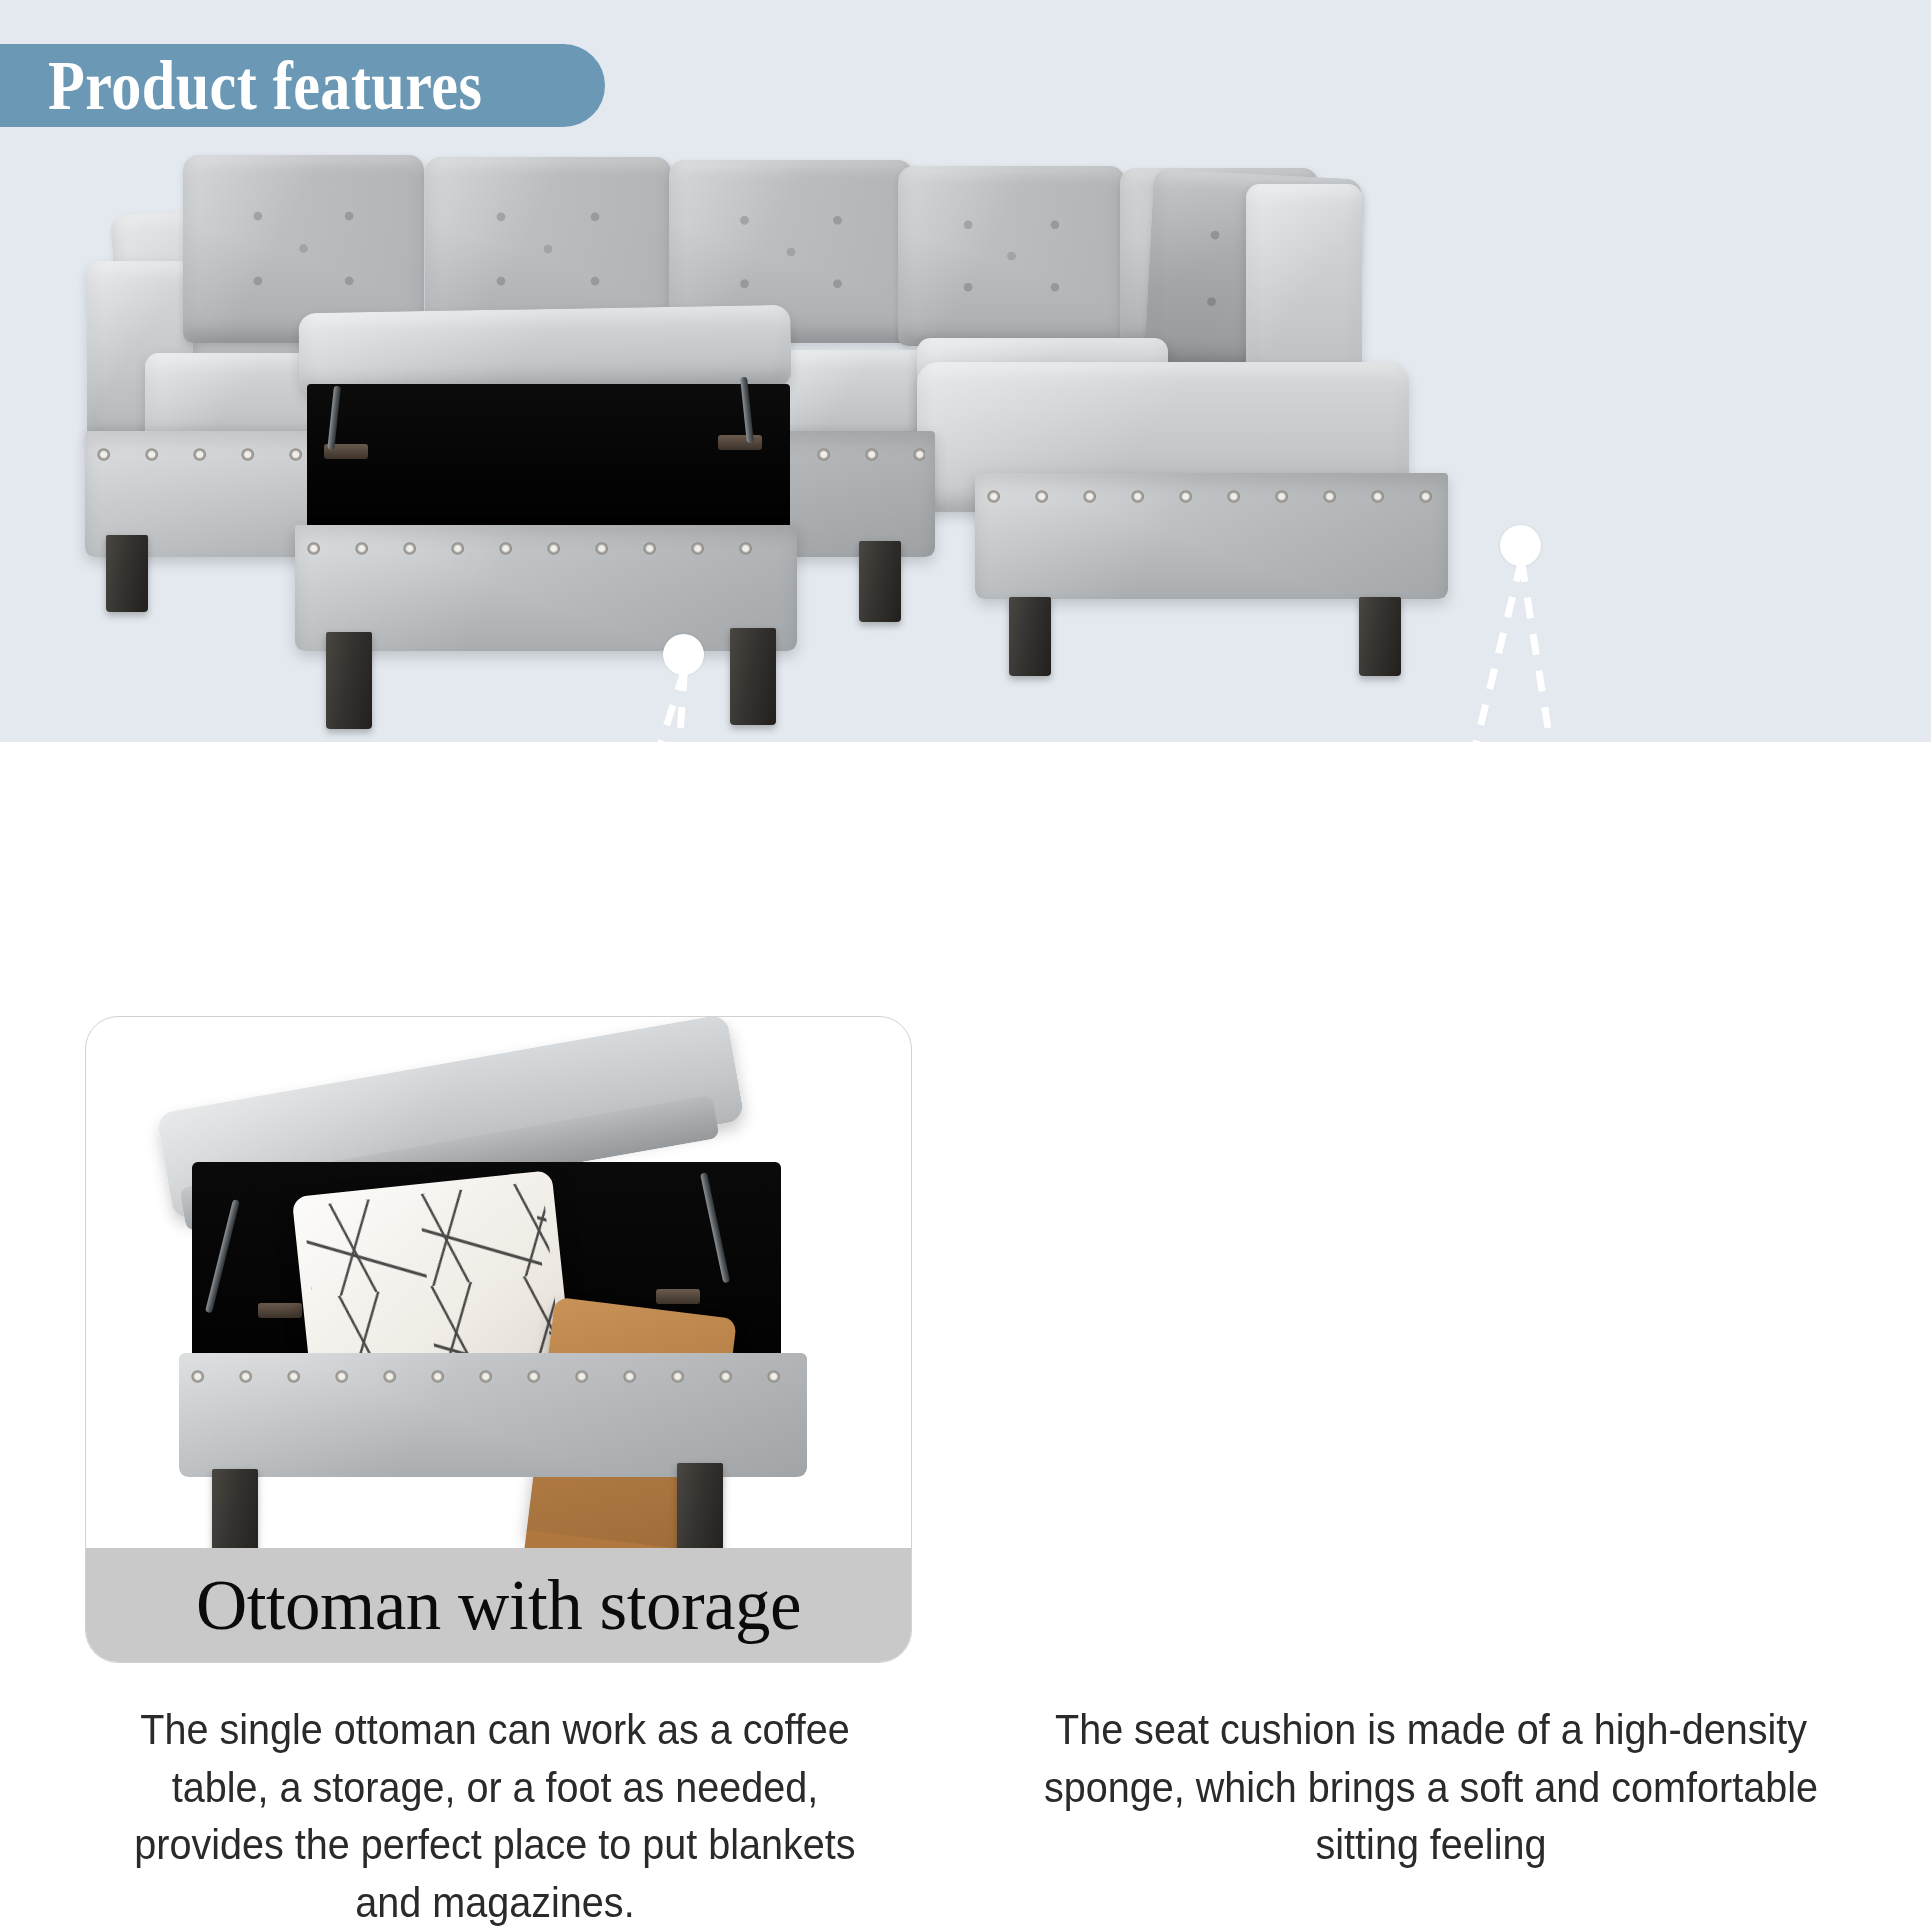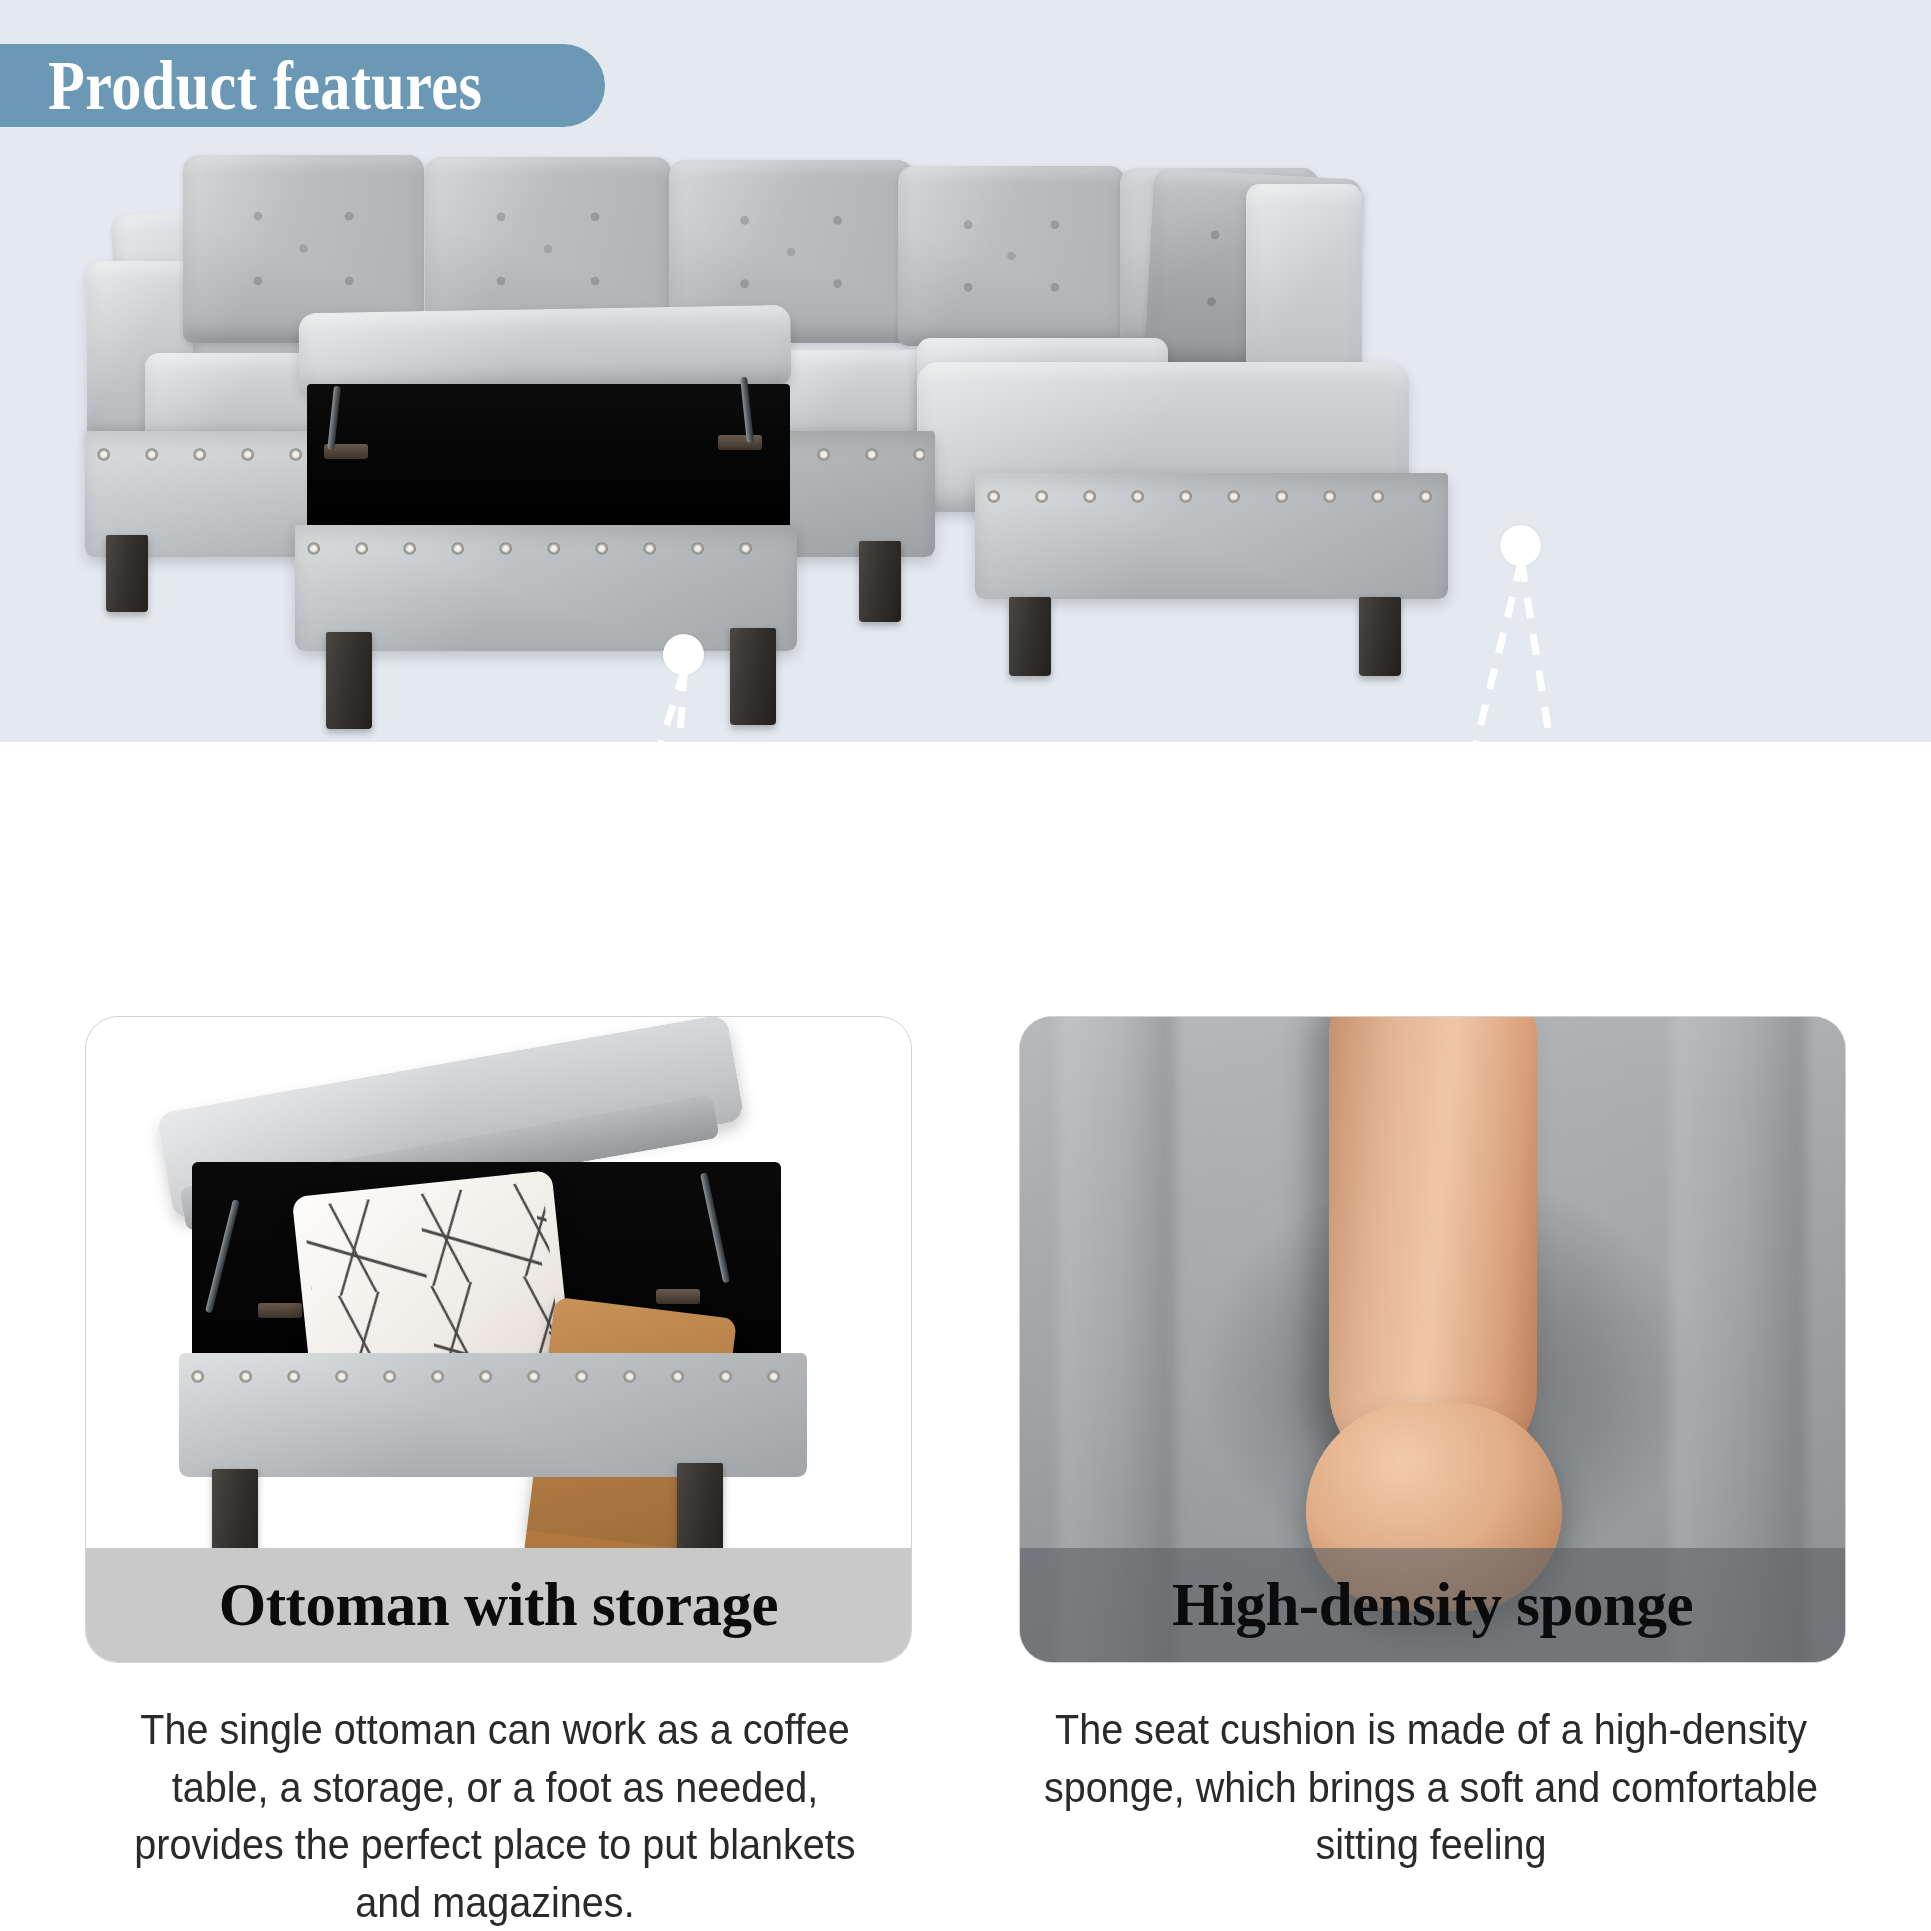--- a/index.html
+++ b/index.html
@@ -157,22 +157,22 @@
   .card-band {
     position: absolute; left: 0; right: 0; bottom: 0;
     height: 114px;
     display: flex; align-items: center; justify-content: center;
   }
   .card--left  .card-band { background: #c9c9c9; }
   .card--right .card-band { background: rgba(95,99,102,.62); }
 
   .card-band-text {
     font-family: "Liberation Serif", serif;
-    font-weight: 700;
-    font-size: 61px;
+    font-weight: 400;
+    font-size: 71px;
     color: #0b0b0b;
     white-space: nowrap;
     letter-spacing: -0.5px;
   }
 
   .card-desc {
     position: absolute;
     top: 763px;
     width: 850px;
     text-align: center;
@@ -361,32 +361,20 @@
           <div class="studs"></div>
         </div>
         <div class="leg ott-leg" style="left:126px; top:452px;"></div>
         <div class="leg ott-leg" style="left:591px; top:446px;"></div>
       </div>
       <div class="card-band">
         <span class="card-band-text">Ottoman with storage</span>
       </div>
     </article>
 
-    <article class="card card--right">
-      <div class="card-photo">
-        <div class="sponge"></div>
-        <div class="sponge-fold" style="left:39px; top:-19.3px; width:116px; height:676px;"></div>
-        <div class="sponge-fold" style="right:39px; top:-19.3px; width:135px; height:676px;"></div>
-        <div class="arm"></div>
-        <div class="fist"></div>
-      </div>
-      <div class="card-band">
-        <span class="card-band-text">High-density sponge</span>
-      </div>
-    </article>
 
     <p class="card-desc card-desc--left">The single ottoman can work as a coffee table, a storage,  or a foot as needed, provides the perfect place to put blankets and magazines.</p>
 
     <p class="card-desc card-desc--right">The seat cushion is made of a high-density sponge, which brings a soft and comfortable sitting feeling</p>
 
   </section>
 
 </div>
 
 

